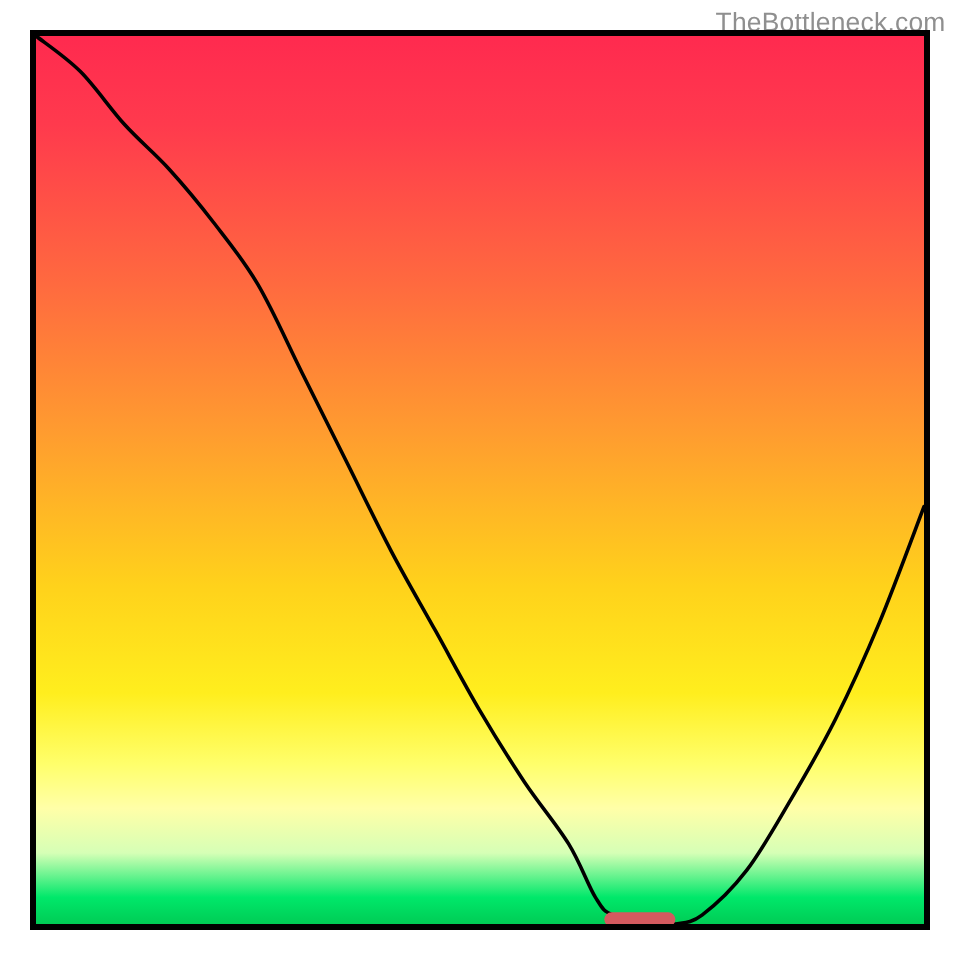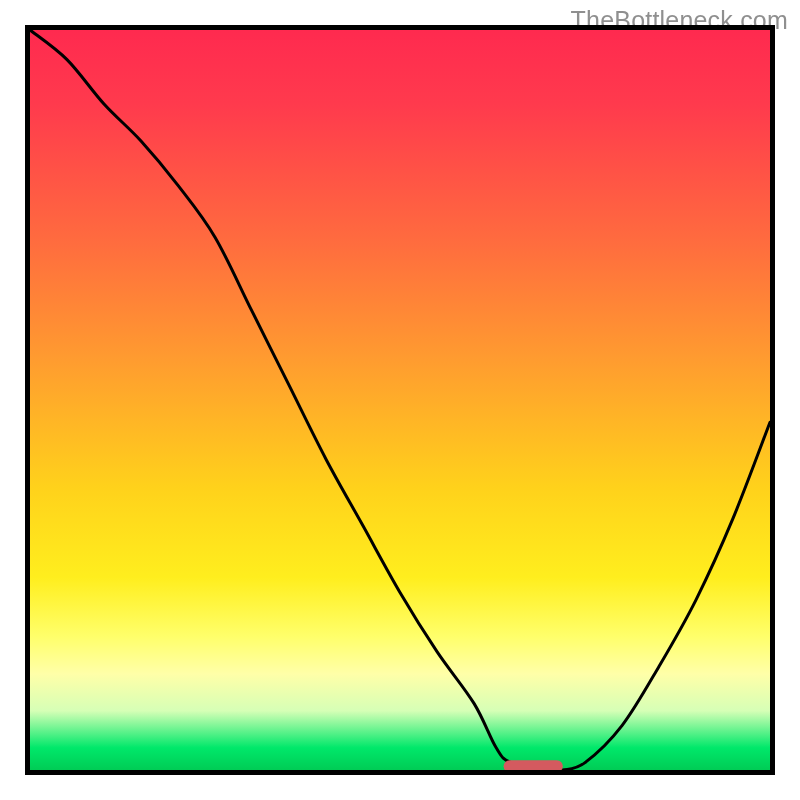--- a/index.html
+++ b/index.html
@@ -14,21 +14,21 @@
   .canvas {
     position: relative;
     width: 800px;
     height: 800px;
     background: #ffffff;
   }
   .watermark {
     position: absolute;
     top: 6px;
     right: 12px;
-    font-size: 25px;
+    font-size: 22px;
     color: #8f8f8f;
     letter-spacing: 0.2px;
     user-select: none;
     margin-left: 32px;
   }
   .plot-area {
     position: absolute;
     left: 25px;
     top: 25px;
     width: 750px;

